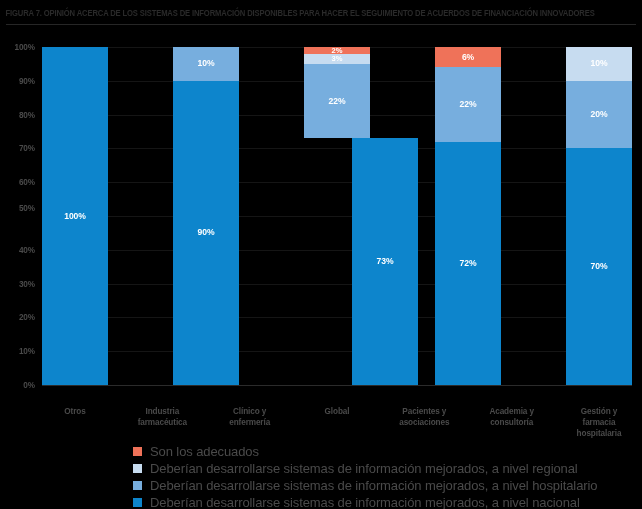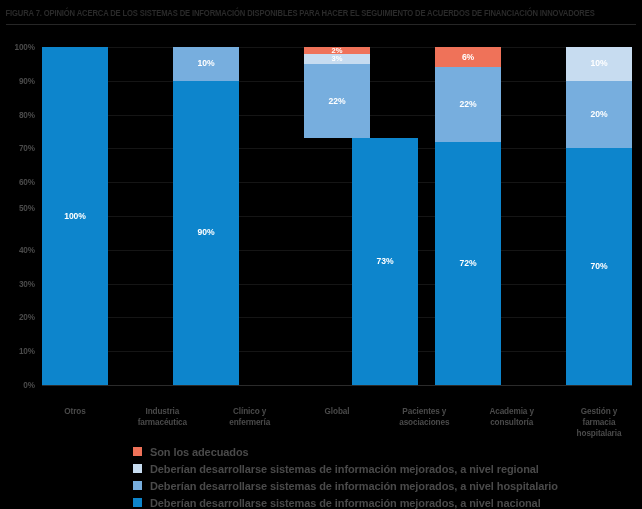--- a/index.html
+++ b/index.html
@@ -165,22 +165,22 @@
     align-items: center;
     height: 17px;
   }
   .legend-swatch {
     width: 9px;
     height: 9px;
     flex: 0 0 9px;
     margin-right: 8px;
   }
   .legend-text {
-    font-size: 11px;
-    font-weight: bold;
+    font-size: 13px;
+    font-weight: normal;
     color: #4a4a4a;
     letter-spacing: -0.1px;
     white-space: nowrap;
   }
 </style>
 </head>
 <body>
 
 <div id="figure">
 

